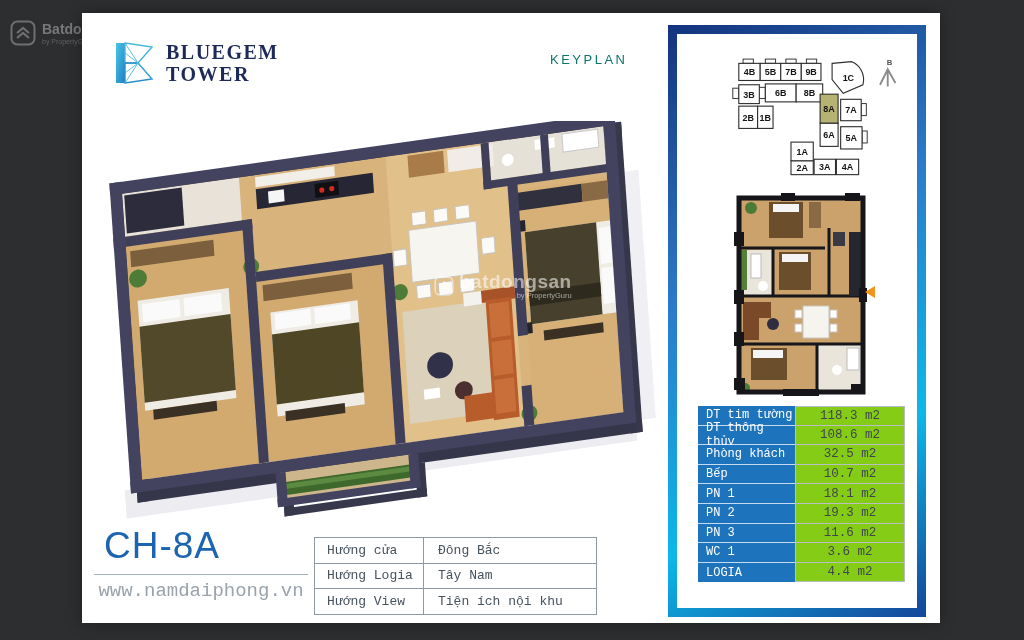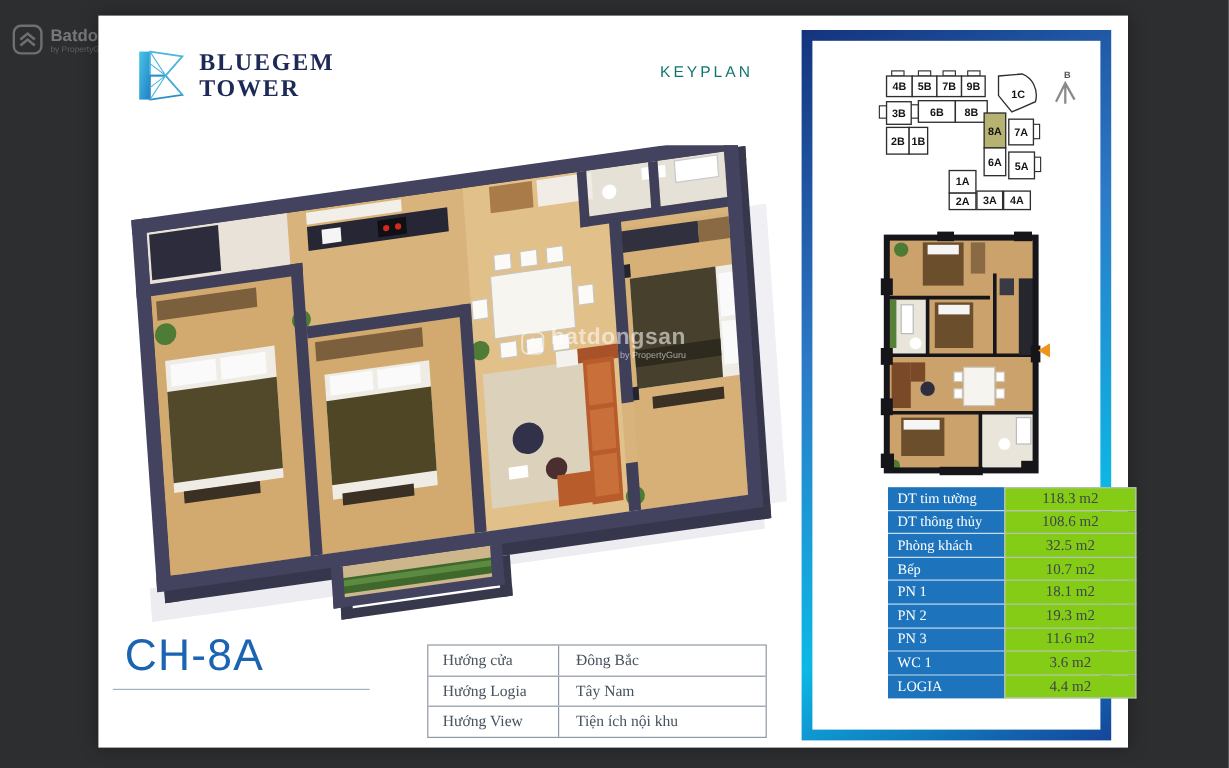--- a/index.html
+++ b/index.html
@@ -1,21 +1,21 @@
 <!DOCTYPE html>
 <html><head>
 <meta charset="utf-8">
 <style>
   html,body{margin:0;padding:0;}
   body{
     width:1024px;height:640px;overflow:hidden;position:relative;
     background:#2d2e30;
     font-family:"Liberation Sans", sans-serif;
   }
-  .vn{font-family:Liberation Serif, serif;margin-left:42px;}
+  .vn{font-family:Liberation Mono, monospace;}
 
   
   .bg-watermark{position:absolute;left:10px;top:20px;display:flex;align-items:center;gap:6px;z-index:0;}
   .bg-watermark .bwm-text{color:#787878;font-weight:bold;font-size:14px;line-height:1;}
   .bg-watermark .bwm-sub{color:#606060;font-size:7px;font-weight:normal;margin-top:2px;}
 
   
   .card{
     position:absolute;left:82px;top:13px;width:858px;height:610px;
     background:#ffffff;z-index:1;box-shadow:0 0 14px rgba(0,0,0,.35);
@@ -244,20 +244,21 @@
     </svg>
     <div>
       <span class="pwm-main">batdongsan</span>
       <span class="pwm-sub">by PropertyGuru</span>
     </div>
   </div>
 
   <div class="unit-block">
     <div class="unit-code">CH-8A</div>
     <div class="unit-divider"></div>
+    <div class="website vn">www.namdaiphong.vn</div>
   </div>
 
   <div class="dir-table vn">
     <div class="dir-row">
       <div class="dir-label">Hướng cửa</div>
       <div class="dir-value">Đông Bắc</div>
     </div>
     <div class="dir-row">
       <div class="dir-label">Hướng Logia</div>
       <div class="dir-value">Tây Nam</div>

